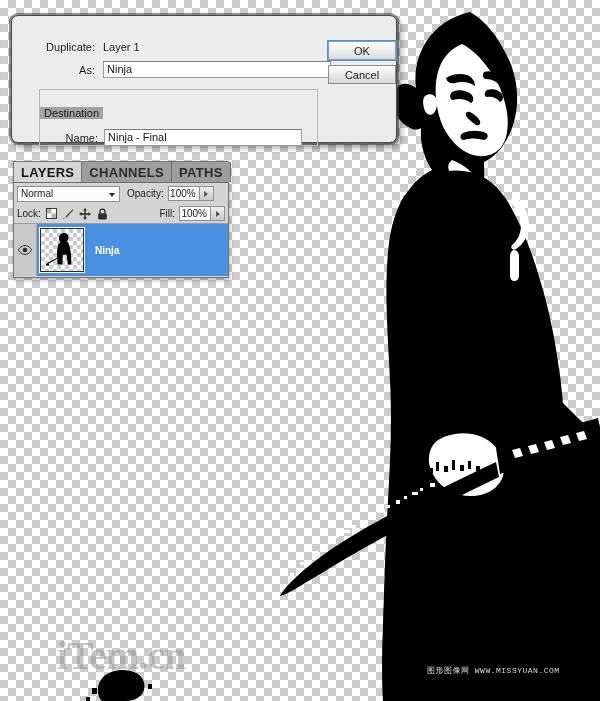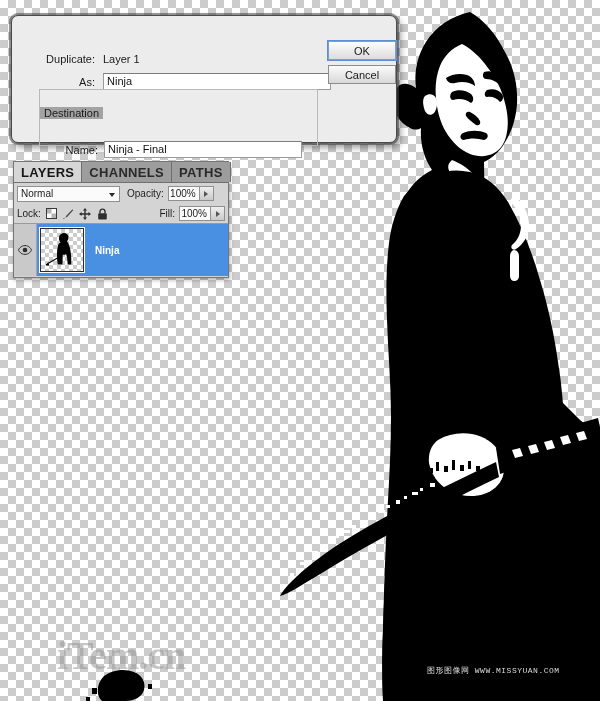--- a/index.html
+++ b/index.html
@@ -74,21 +74,20 @@
     border-radius: 7px;
     box-shadow: 0 0 0 2px rgba(70,70,70,0.55), 3px 4px 7px rgba(0,0,0,0.45);
     box-sizing: border-box;
     font-size: 11px;
     color: #1c1c1c;
   }
   .dlg-row {
     position: absolute;
     display: flex;
     align-items: center;
-    margin-top: 12px;
   }
   .dlg-label {
     text-align: right;
     font-size: 11px;
     color: #1a1a1a;
     white-space: nowrap;
   }
   .dlg-value {
     font-size: 11px;
     color: #1a1a1a;

